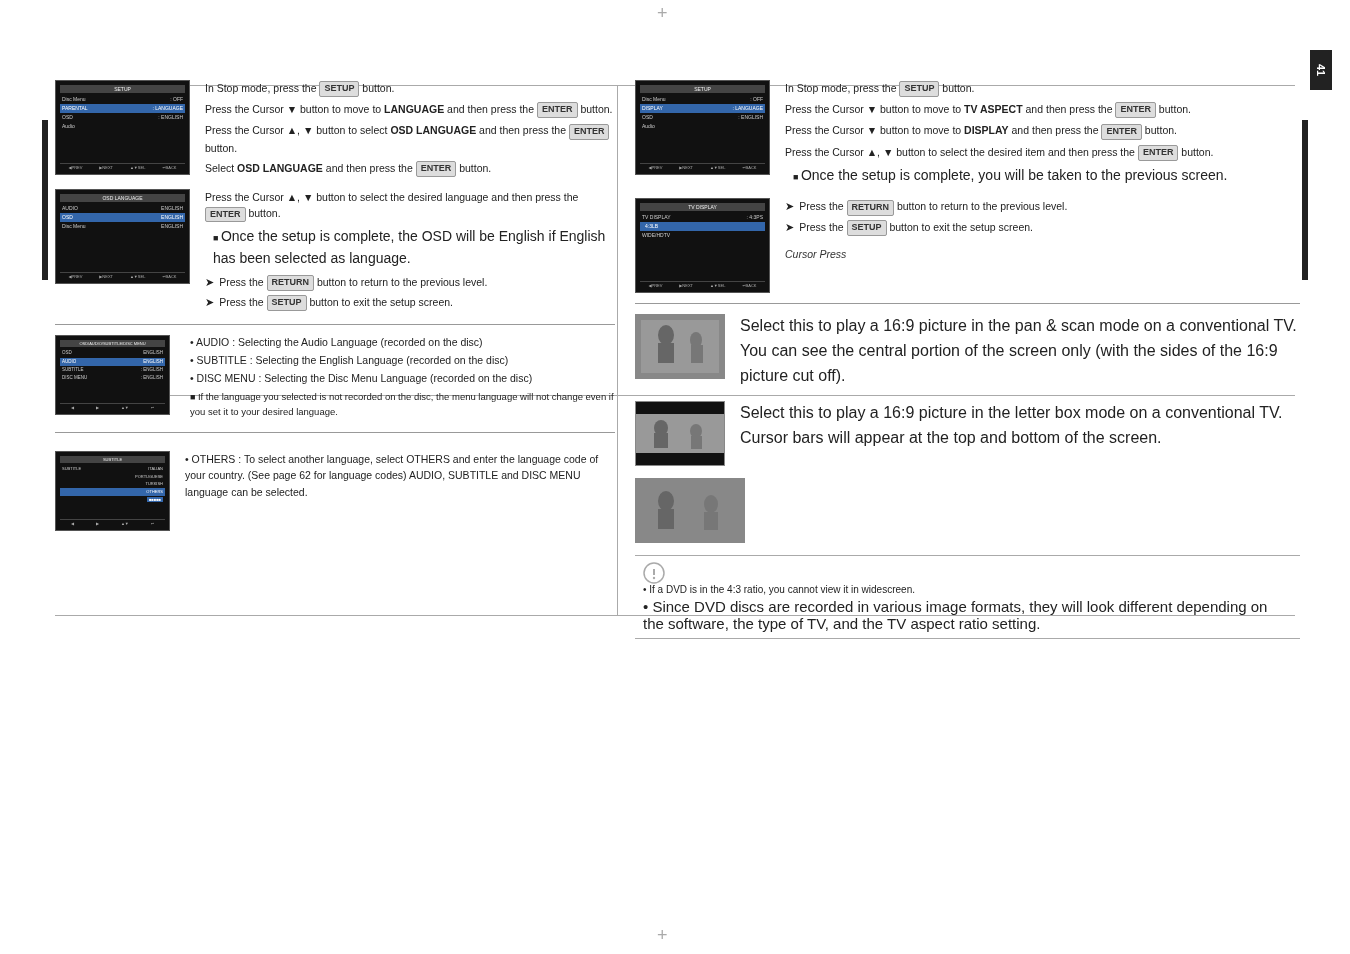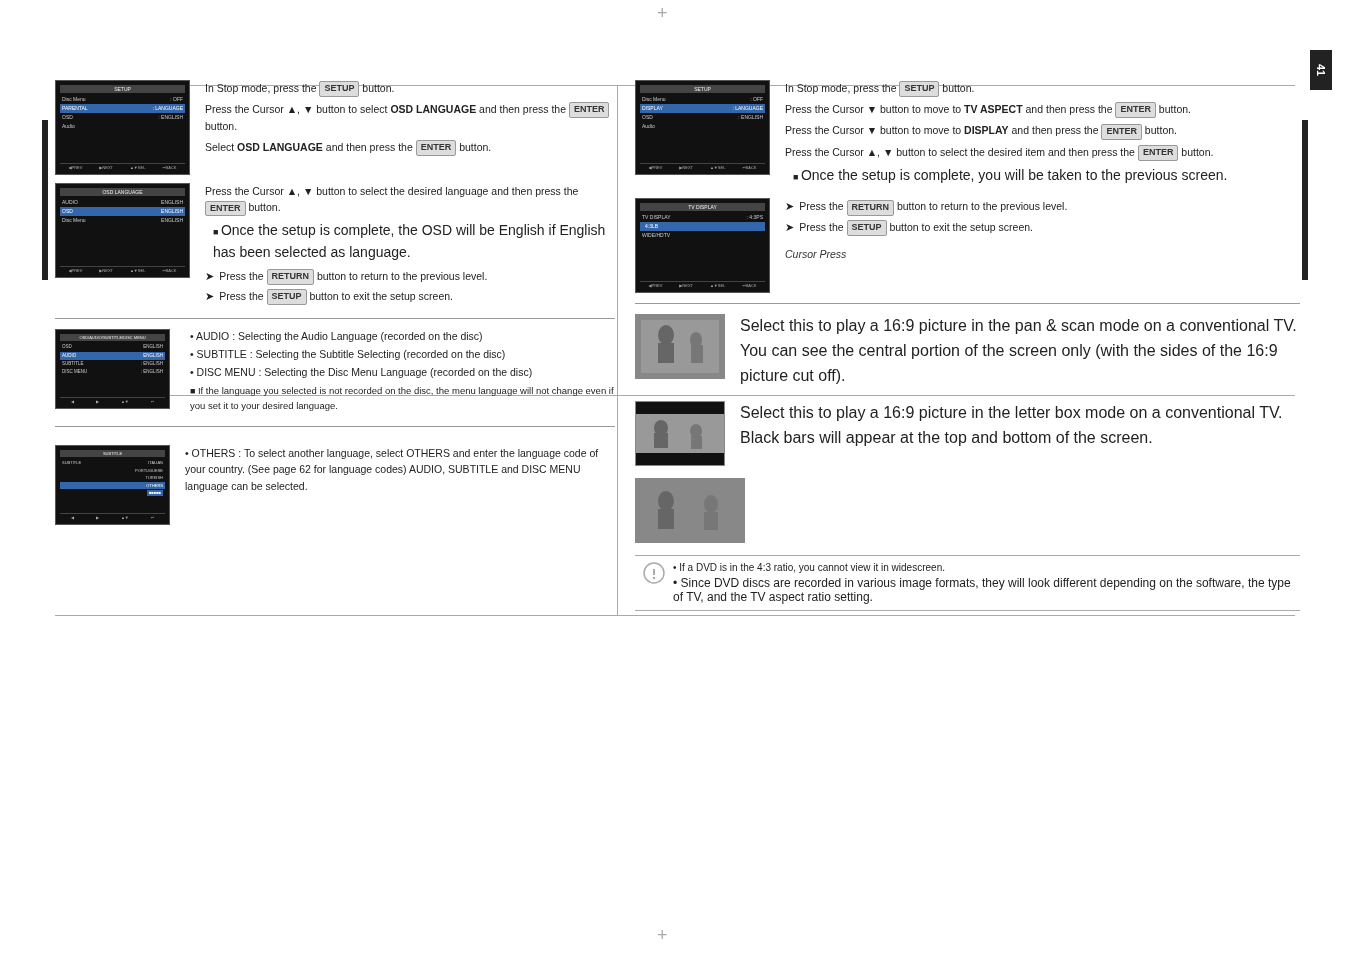--- a/index.html
+++ b/index.html
@@ -172,20 +172,21 @@
       line-height: 1.55;
     }
 
     .note-box {
       display: flex;
       align-items: flex-start;
       margin-top: 10px;
       padding: 6px 8px;
       border-top: 1px solid #aaa;
       border-bottom: 1px solid #aaa;
+      flex-direction: column;
     }
 
     .note-icon {
       width: 22px;
       height: 22px;
       flex-shrink: 0;
       margin-right: 8px;
       font-size: 16px;
     }
 
@@ -342,20 +343,21 @@
           <span>◀PREV</span>
             <span>▶NEXT</span>
             <span>▲▼SEL</span>
             <span>↩BACK</span>
         </div>
       </div>
     </div>
 
     <div class="text-block">
       <p>In Stop mode, press the <span class="inline-btn">SETUP</span> button.</p>
+      <p>Press the Cursor ▼ button to move to <span class="bold">LANGUAGE</span> and then press the <span class="inline-btn">ENTER</span> button.</p>
       <p>Press the Cursor ▲, ▼ button to select <span class="bold">OSD LANGUAGE</span> and then press the <span class="inline-btn">ENTER</span> button.</p>
       <p>Select <span class="bold">OSD LANGUAGE</span> and then press the <span class="inline-btn">ENTER</span> button.</p>
     </div>
   </div>
 
   <div class="section-block" style="margin-top:5px;">
     <div class="screen-img">
       <div class="screen-content">
         <div class="screen-header">OSD LANGUAGE</div>
         <div class="screen-row">
@@ -424,21 +426,21 @@
             <span>◀</span>
               <span>▶</span>
               <span>▲▼</span>
               <span>↩</span>
           </div>
         </div>
       </div>
       <div class="text-block">
         <ul class="bullet-list">
           <li>AUDIO : Selecting the Audio Language (recorded on the disc)</li>
-          <li>SUBTITLE : Selecting the Subtitle Selecting (recorded on the disc)</li>
+          <li>SUBTITLE : Selecting the English Language (recorded on the disc)</li>
           <li>DISC MENU : Selecting the Disc Menu Language (recorded on the disc)</li>
         </ul>
         <p class="sub-note" style="margin-top:4px; margin-left:5px; font-size:9.5px; list-style:none;">If the language you selected is not recorded on the disc, the menu language will not change even if you set it to your desired language.</p>
       </div>
     </div>
   </div>
 
   <div class="section-divider" style="margin-top:8px;"></div>
 
   <div class="others-section">
@@ -594,21 +596,21 @@
               <ellipse cx="25" cy="15" rx="7" ry="8" fill="#666"></ellipse>
               <rect x="18" y="20" width="14" height="15" fill="#666"></rect>
               <ellipse cx="60" cy="18" rx="6" ry="7" fill="#777"></ellipse>
               <rect x="55" y="23" width="11" height="13" fill="#777"></rect>
             </svg>
           </div>
         </div>
       </div>
       <div class="tv-text">
         <p>Select this to play a 16:9 picture in the letter box mode on a conventional TV.
- Black bars will appear at the top and bottom of the screen.</p>
+ Cursor bars will appear at the top and bottom of the screen.</p>
       </div>
     </div>
 
     <div class="tv-image-block">
       <div class="tv-image" style="width:110px; height:65px;">
         <div style="width:100%;height:100%;background:#999;display:flex;align-items:center;justify-content:center;">
           <svg width="108" height="63">
             <rect width="108" height="63" fill="#888"></rect>
             <ellipse cx="30" cy="22" rx="8" ry="10" fill="#666"></ellipse>
             <rect x="22" y="30" width="16" height="20" fill="#666"></rect>
@@ -622,19 +624,19 @@
     <div class="note-box">
       <div class="note-icon">
         <svg width="22" height="22">
           <circle cx="11" cy="11" r="10" fill="none" stroke="#aaa" stroke-width="1.5"></circle>
           <line x1="11" y1="7" x2="11" y2="13" stroke="#aaa" stroke-width="2"></line>
           <circle cx="11" cy="16" r="1.2" fill="#aaa"></circle>
         </svg>
       </div>
       <div>
         <p style="font-size:10px;">• <span>If a DVD is in the 4:3 ratio, you cannot view it in widescreen.</span></p>
-        <p style="font-size:12px; margin-top:3px;">• <span>Since DVD discs are recorded in various image formats, they will look different depending on the software, the type of TV, and the TV aspect ratio setting.</span></p>
+        <p style="font-size:15px; margin-top:3px;">• <span>Since DVD discs are recorded in various image formats, they will look different depending on the software, the type of TV, and the TV aspect ratio setting.</span></p>
       </div>
     </div>
 
   </div>
 
 </div>
 
 </body></html>

